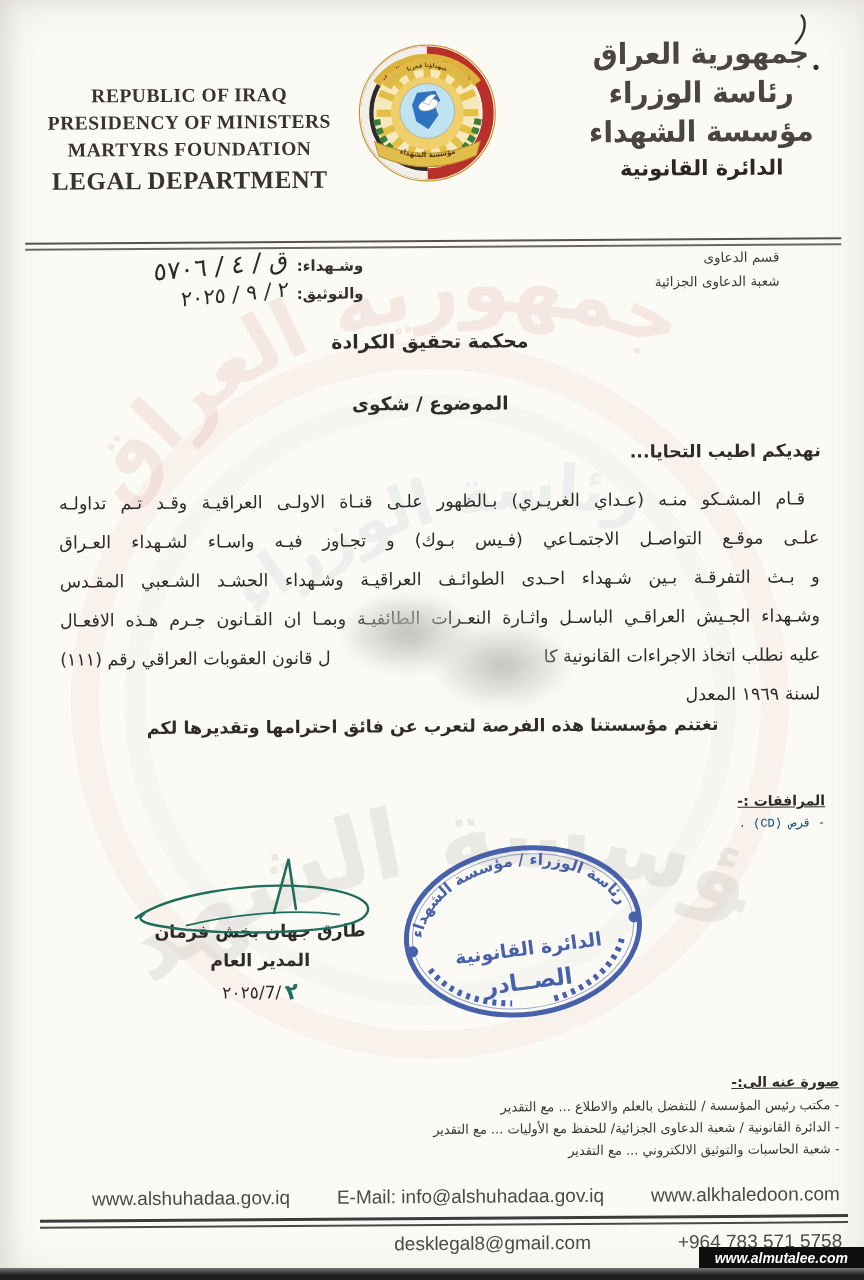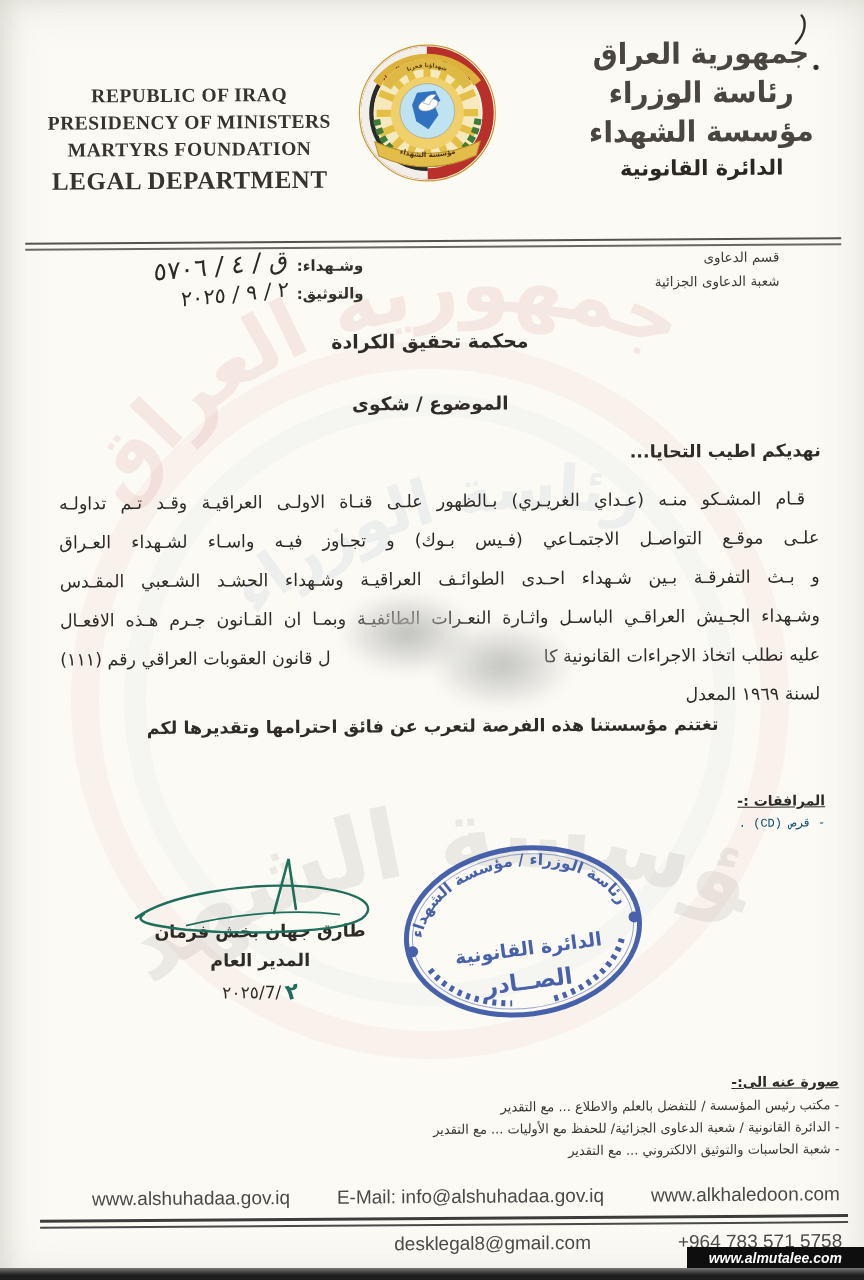--- a/index.html
+++ b/index.html
@@ -67,21 +67,21 @@
   .copy-title{font-size:14px;font-weight:700;text-decoration:underline;color:#2e2b27;margin-bottom:5px;}
   .copy-item{font-size:13px;line-height:1.7;color:#3a3733;}
   
   .foot1{left:88px;right:28px;top:1186px;display:flex;justify-content:space-between;
     font-family:"Liberation Sans",sans-serif;font-size:19px;color:#4a4a4a;z-index:2;}
   .foot-dbl{left:36px;right:20px;top:1217px;height:4px;
     border-top:3px solid #3c3c3c;border-bottom:2px solid #4a4a4a;z-index:2;}
   .foot2{left:390px;right:26px;top:1233px;display:flex;justify-content:space-between;
     font-family:"Liberation Sans",sans-serif;font-size:19px;color:#4a4a4a;z-index:2;}
   .credit{right:0;top:1247px;background:#0e0e0e;color:#fff;font-family:"Liberation Sans",sans-serif;
-    font-style:italic;font-weight:700;font-size:14px;padding:3px 22px 4px;z-index:6;}
+    font-style:italic;font-weight:700;font-size:14px;padding:3px 16px 4px;z-index:6;}
   .bottom-band{left:0;right:0;bottom:0;height:12px;
     background:linear-gradient(#777,#1d1d1d 60%);z-index:6;}
 </style>
 </head>
 <body>
 
 <div class="page">
 
   <svg class="wm" width="864" height="1280" viewBox="0 0 864 1280">
     <defs>

